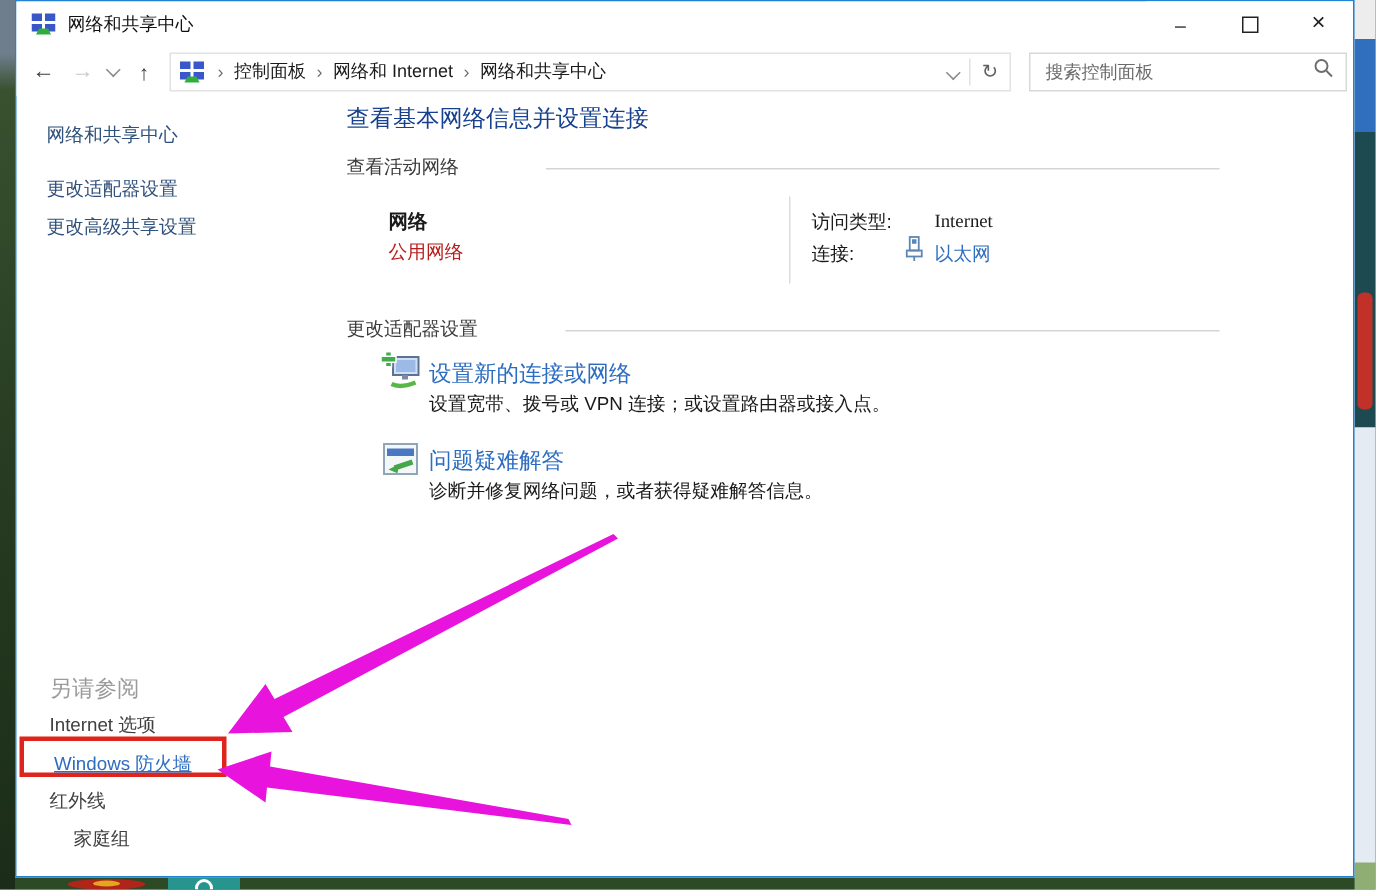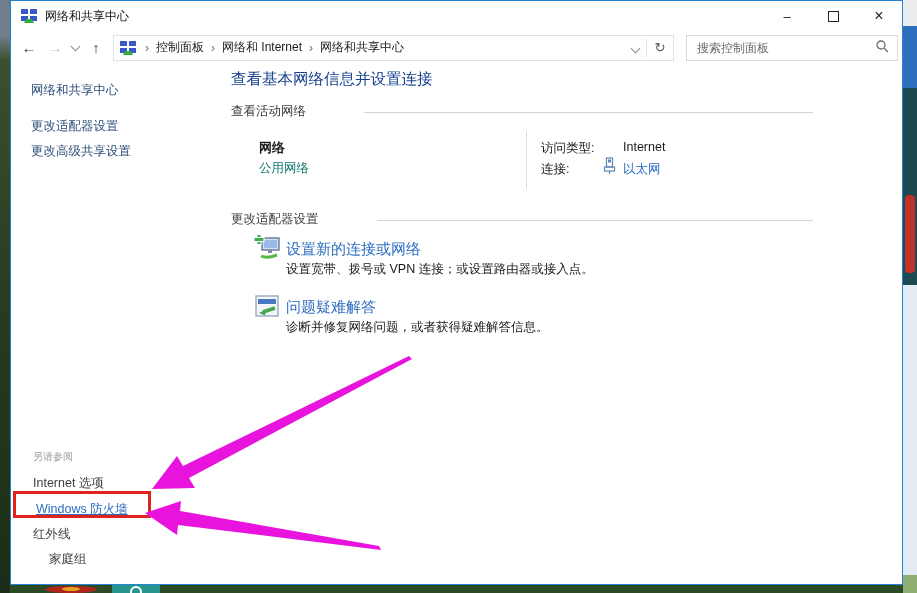--- a/index.html
+++ b/index.html
@@ -60,32 +60,32 @@
   .searchbox .mag{margin:0 8px;flex:0 0 auto;}
 
   
   .side-item{position:absolute;font-size:12.5px;color:#30517b;cursor:pointer;white-space:nowrap;}
 
   
   .main-title{position:absolute;left:220px;top:68px;font-size:15.5px;color:#17418e;white-space:nowrap;}
   .section{position:absolute;left:220px;width:582px;display:flex;align-items:center;font-size:12.5px;color:#3b3b3b;gap:48px;}
   .section .rule{flex:1;border-top:1px solid #d4d4d4;margin-left:10px;margin-top:2px;}
   .net-name{position:absolute;left:248px;top:138px;font-size:13px;font-weight:bold;color:#1a1a1a;}
-  .net-type{position:absolute;left:248px;top:159px;font-size:12.5px;color:#0f766e;}
+  .net-type{position:absolute;left:248px;top:159px;font-size:12.5px;color:#b91c1c;}
   .vdivider{position:absolute;left:515px;top:130px;width:1px;height:58px;background:#dcdcdc;}
   .kv-label{position:absolute;font-size:12.5px;color:#1a1a1a;}
-  .kv-value{position:absolute;font-size:12.5px;color:#1a1a1a;}
+  .kv-value{position:absolute;font-size:12.5px;color:#1a1a1a;font-family:Liberation Serif, serif;}
   .link{color:#2d6dc0;cursor:pointer;}
   .eth-icon{position:absolute;left:592px;top:156px;}
   .task-icon{position:absolute;}
   .task-link{position:absolute;font-size:15px;color:#2d6dc0;cursor:pointer;white-space:nowrap;}
   .task-desc{position:absolute;font-size:12.5px;color:#1a1a1a;white-space:nowrap;}
 
   
-  .seealso-header{position:absolute;left:22px;top:449px;font-size:10px;color:#9b9b9b;}
+  .seealso-header{position:absolute;left:22px;top:449px;font-size:15px;color:#9b9b9b;}
   .plain-link{position:absolute;font-size:12.5px;color:#404040;cursor:pointer;white-space:nowrap;}
   .firewall-link{position:absolute;left:25px;top:500px;font-size:12.5px;color:#2d6dc0;
     text-decoration:underline;cursor:pointer;white-space:nowrap;z-index:45;}
 
   
   .highlight-box{position:absolute;left:13px;top:491px;width:138px;height:27px;
     border:3px solid #de241c;box-sizing:border-box;z-index:44;pointer-events:none;}
   .arrows-overlay{position:absolute;left:0;top:0;width:917px;height:593px;z-index:50;pointer-events:none;}
 </style>
 </head>

